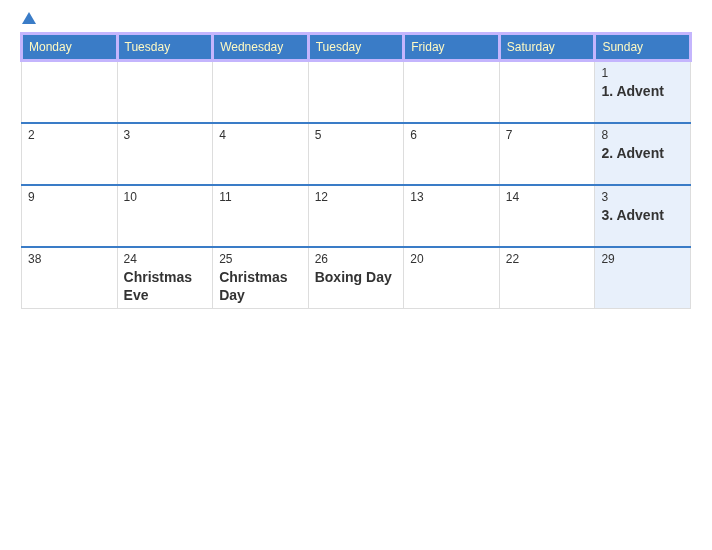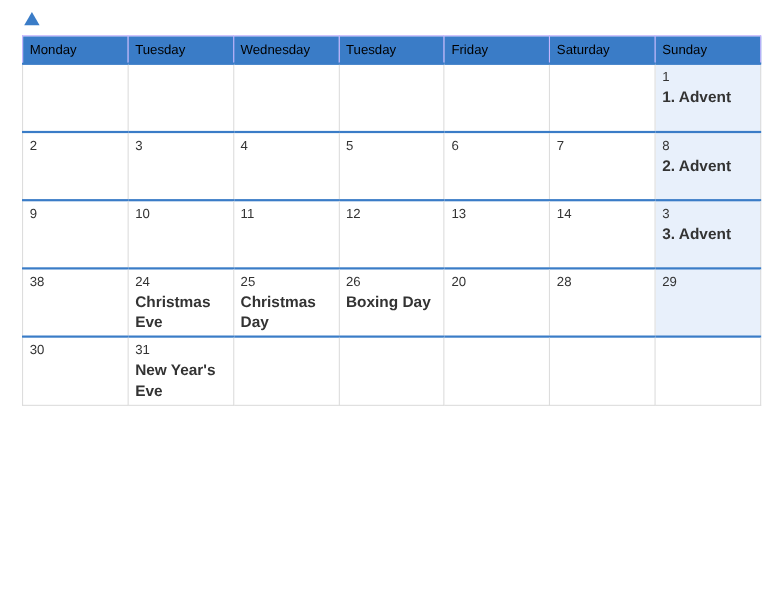--- a/index.html
+++ b/index.html
@@ -64,26 +64,26 @@
       color: #333;
       min-width: 80px;
       text-align: right;
     }
     .calendar {
       width: 100%;
       border-collapse: collapse;
     }
     .calendar th {
       background-color: #3a7cc7;
-      color: #000000;
+      color: #fef9c3;
       font-size: 12px;
       font-weight: normal;
       padding: 5px 6px;
       text-align: left;
-      border: 1px solid #c4b5fd;
+      border: 3px solid #c4b5fd;
     }
     .calendar td {
       vertical-align: top;
       padding: 4px 6px 4px 6px;
       font-size: 12px;
       color: #333;
       border: 1px solid #ddd;
       height: 62px;
       width: calc(100% / 7);
     }
@@ -211,35 +211,21 @@
             <span class="day-event">Christmas Day</span>
           </td>
           <td>
             <span class="day-num">26</span>
             <span class="day-event">Boxing Day</span>
           </td>
           <td>
             <span class="day-num">20</span>
           </td>
           <td>
-            <span class="day-num">28</span>
+            <span class="day-num">22</span>
           </td>
           <td class="sunday">
             <span class="day-num">29</span>
           </td>
-        </tr>
-        <tr class="week-row">
-          <td>
-            <span class="day-num">30</span>
-          </td>
-          <td>
-            <span class="day-num">31</span>
-            <span class="day-event">New Year's Eve</span>
-          </td>
-          <td class="empty"></td>
-          <td class="empty"></td>
-          <td class="empty"></td>
-          <td class="empty"></td>
-          <td class="empty"></td>
         </tr>
       </tbody>
   </table>
 </div>
 
 </body></html>

